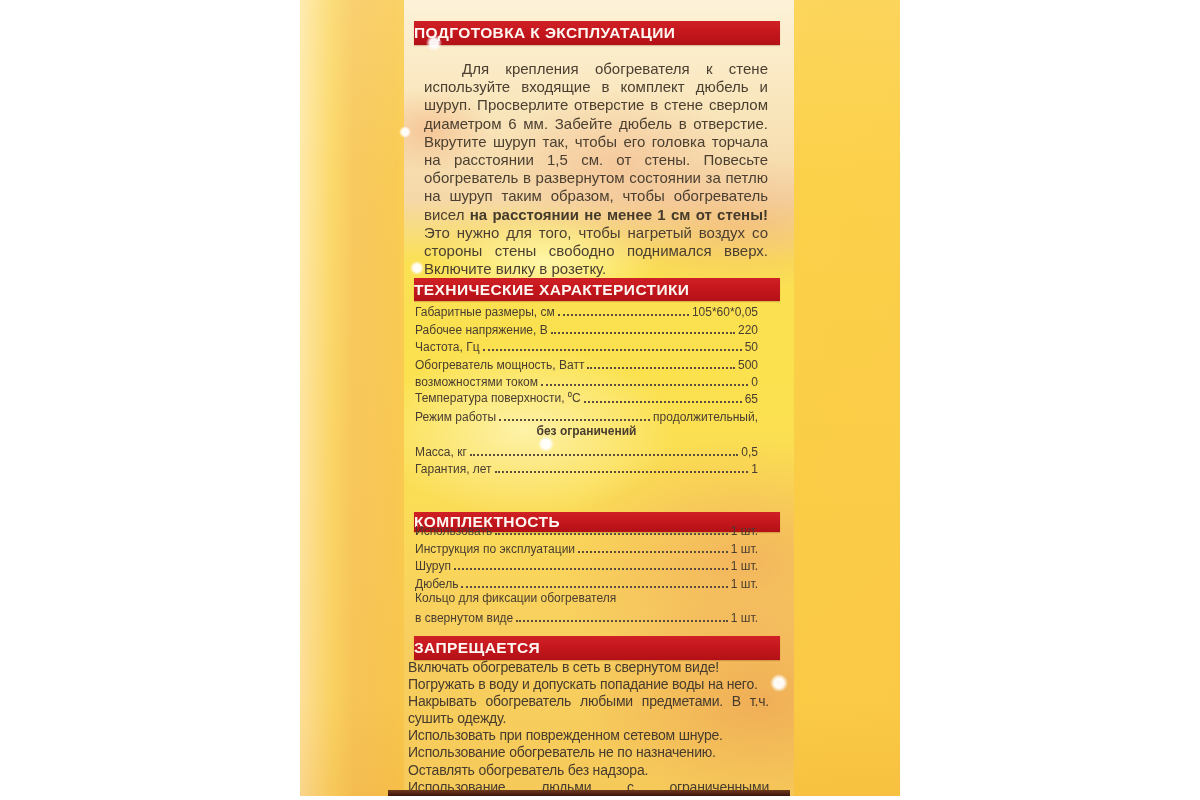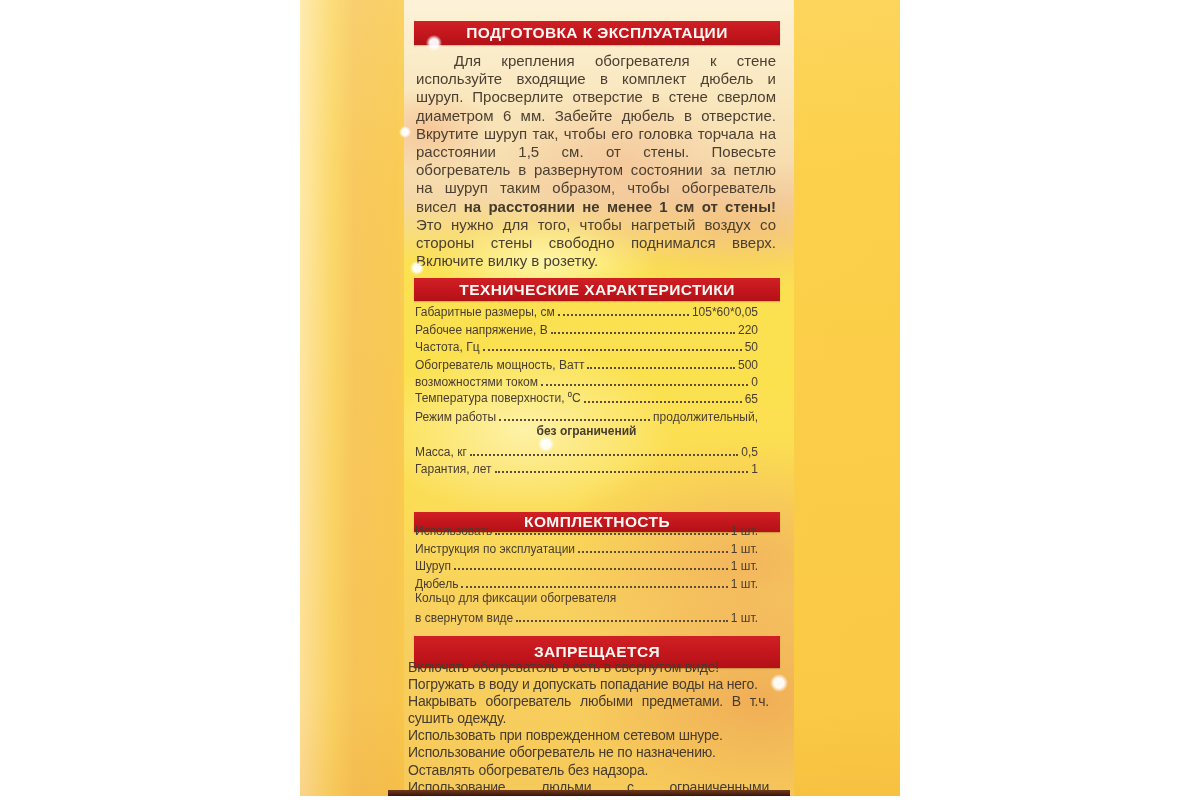--- a/index.html
+++ b/index.html
@@ -22,29 +22,29 @@
       radial-gradient(150px 55px at 140px 262px, rgba(255,250,185,.85), transparent 75%),
       radial-gradient(210px 120px at 120px 430px, rgba(255,252,214,.65), transparent 72%),
       radial-gradient(270px 170px at 340px 560px, rgba(238,160,95,.60), transparent 72%),
       radial-gradient(250px 150px at 355px 700px, rgba(234,148,82,.55), transparent 72%),
       linear-gradient(180deg,#fdf2d8 0%, #f9e6bc 13%, #f5d8a8 25%, #fbe153 33%, #fbe14e 47%, #fbdd55 62%, #f8d05f 78%, #f6ca5a 100%);
   }
   .bar{
     position:absolute;left:10px;right:14px;height:23px;
     background:linear-gradient(180deg,#d02025 0%, #c2161c 55%, #b21117 100%);
     color:#fff7f2;font-weight:bold;font-size:15.5px;letter-spacing:.4px;
-    display:flex;align-items:center;justify-content:center;
+    display:flex;align-items:center;
     box-shadow:0 1px 1px rgba(120,50,10,.25);
   }
   .bar1{top:21px;height:24px;}
   .bar2{top:278px;}
   .bar3{top:512px;height:20px;}
-  .bar4{top:636px;height:32px;}
+  .bar4{top:636px;height:24px;}
   .para{
-    position:absolute;top:44px;left:4px;right:10px;margin:8px;
+    position:absolute;top:44px;left:4px;right:10px;margin:16px;
     color:#4a3f31;font-size:15px;line-height:18.2px;text-align:justify;text-indent:38px;
   }
   .para b{font-weight:bold;color:#443a2c;}
   .speclist{position:absolute;left:11px;right:36px;color:#483d30;font-size:12px;}
   .specs{top:302px;}
   .contents{top:521px;}
   .srow{display:flex;align-items:flex-end;height:17.4px;white-space:nowrap;}
   .srow .lbl{flex:0 0 auto;}
   .srow .dots{flex:1 1 auto;border-bottom:2px dotted #5a4d3d;margin:0 3px 3px 3px;min-width:8px;}
   .srow .val{flex:0 0 auto;}

